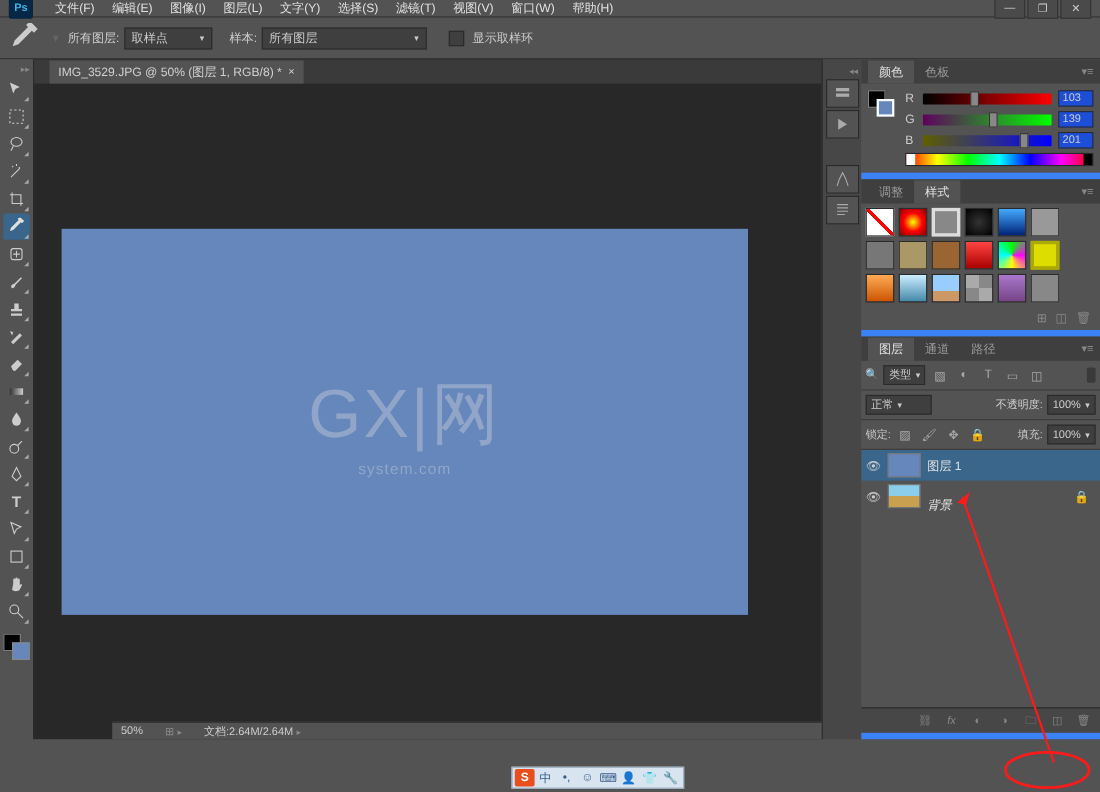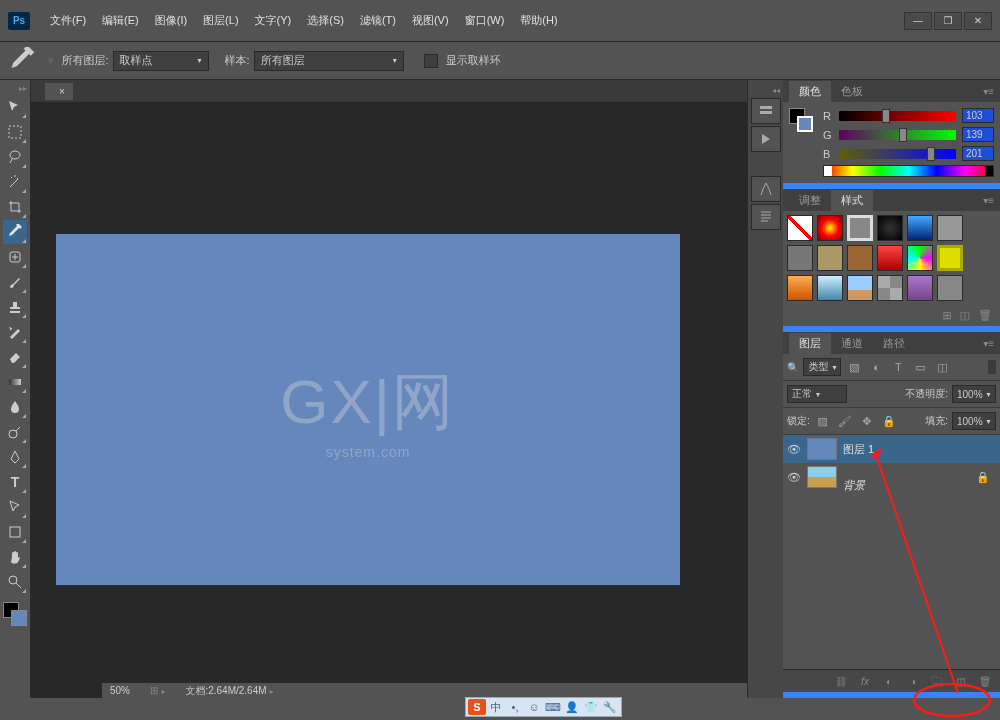--- a/index.html
+++ b/index.html
@@ -1,19 +1,19 @@
 <!DOCTYPE html>
 <html><head>
 <meta charset="utf-8">
 <style>
   *{margin:0;padding:0;box-sizing:border-box;}
   body{font-family:"Microsoft YaHei",Arial,sans-serif;font-size:11px;color:#ccc;background:#535353;width:1000px;height:720px;overflow:hidden;user-select:none;}
   
   
-  .menubar{height:42px;background:#535353;display:flex;align-items:center;padding:0 8px;border-bottom:1px solid #2a2a2a;}
+  .menubar{height:16px;background:#535353;display:flex;align-items:center;padding:0 8px;border-bottom:1px solid #2a2a2a;}
   .ps-logo{width:22px;height:18px;background:#032744;color:#3bb3e4;display:flex;align-items:center;justify-content:center;font-weight:bold;font-size:10px;border-radius:2px;margin-right:12px;}
   .menu-item{padding:8px 8px;color:#e0e0e0;cursor:pointer;}
   .window-controls{margin-left:auto;display:flex;gap:2px;}
   .win-btn{width:28px;height:18px;background:#4a4a4a;border:1px solid #333;display:flex;align-items:center;justify-content:center;color:#ccc;font-size:10px;}
   
   
   .options-bar{height:38px;background:#535353;display:flex;align-items:center;padding:0 8px;border-bottom:1px solid #2a2a2a;}
   .tool-icon{width:28px;height:28px;display:flex;align-items:center;justify-content:center;margin-right:8px;}
   .opt-label{color:#ccc;margin:0 4px;}
   .opt-select{background:#3f3f3f;border:1px solid #2a2a2a;color:#ccc;padding:2px 6px;height:20px;display:flex;align-items:center;min-width:80px;}
@@ -129,21 +129,21 @@
 </div>
 
 <div class="options-bar">
   <div class="tool-icon">
     <svg viewBox="0 0 16 16">
         <path d="M13 1l2 2-2 2-1-1-7 7-3 1 1-3 7-7-1-1 2-2z" fill="#ccc"></path>
       </svg>
   </div>
   <span style="color:#666;margin:0 4px;">▾</span>
   <span class="opt-label">所有图层:</span>
-  <div class="opt-select" style="width:96px;align-items:center;">
+  <div class="opt-select" style="width:80px;align-items:center;">
     <span>取样点</span>
       <span class="arrow">▾</span>
   </div>
   <span style="width:12px;"></span>
   <span class="opt-label">样本:</span>
   <div class="opt-select" style="width:150px;">
     <span>所有图层</span>
       <span class="arrow">▾</span>
   </div>
   <span style="width:16px;"></span>
@@ -286,20 +286,21 @@
     <div class="swatches">
       <div class="sw-fg"></div>
       <div class="sw-bg"></div>
     </div>
   </div>
 
   <div class="canvas-area">
 
     <div class="doc-tabs" style="position:absolute;top:0;left:0;right:0;padding-left:14px;">
       <div class="doc-tab">
+        <span>IMG_3529.JPG @ 50% (图层 1, RGB/8) *</span>
         <span class="close">×</span>
       </div>
     </div>
     <div class="canvas">
       <div class="watermark">
         <div class="big">GX|网</div>
         <div class="small">system.com</div>
       </div>
     </div>
 

